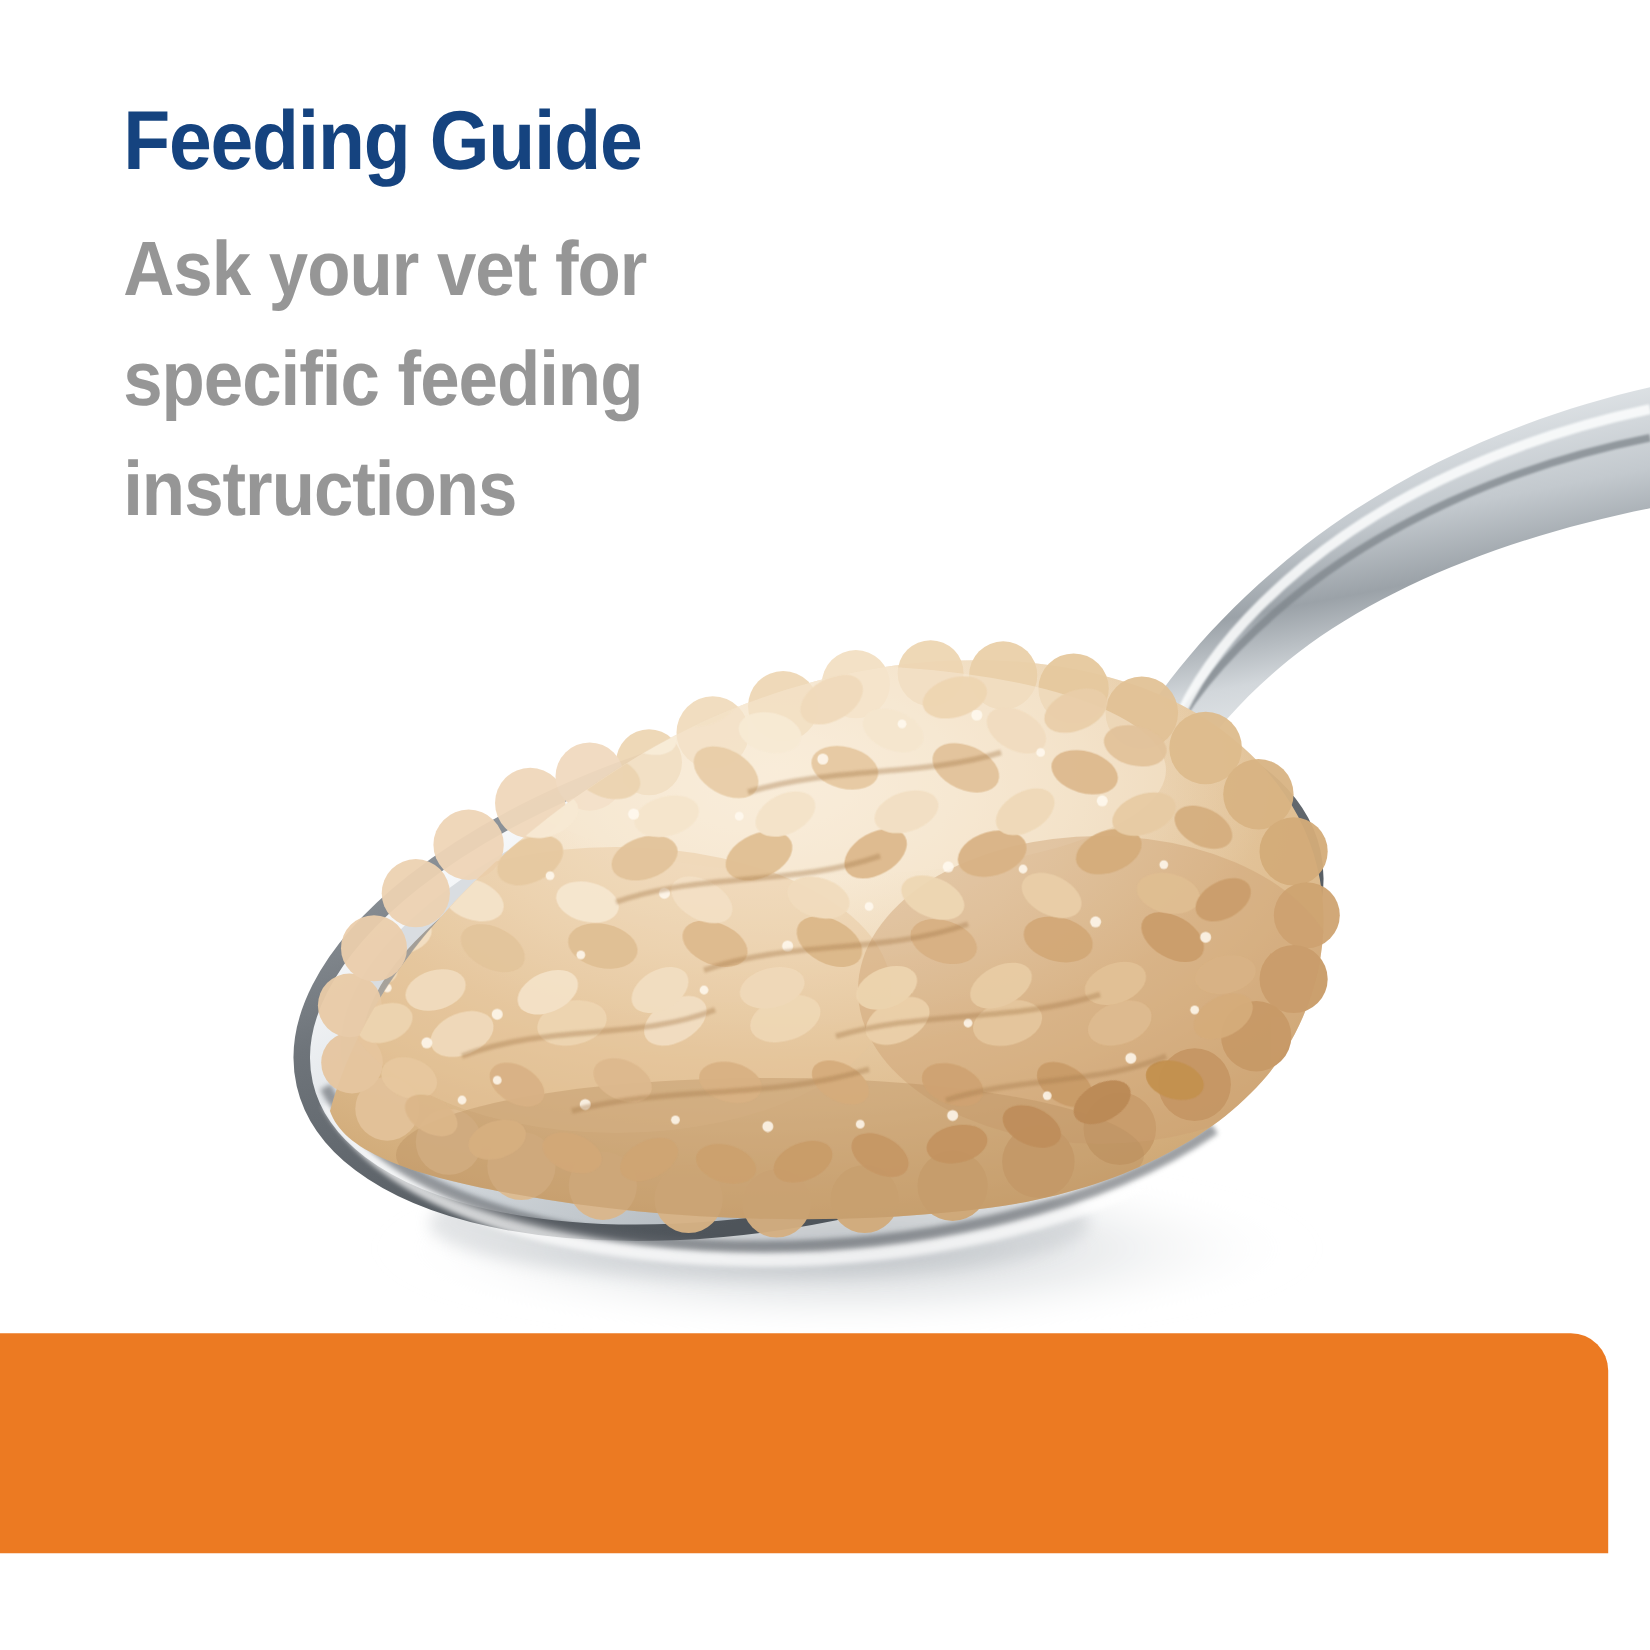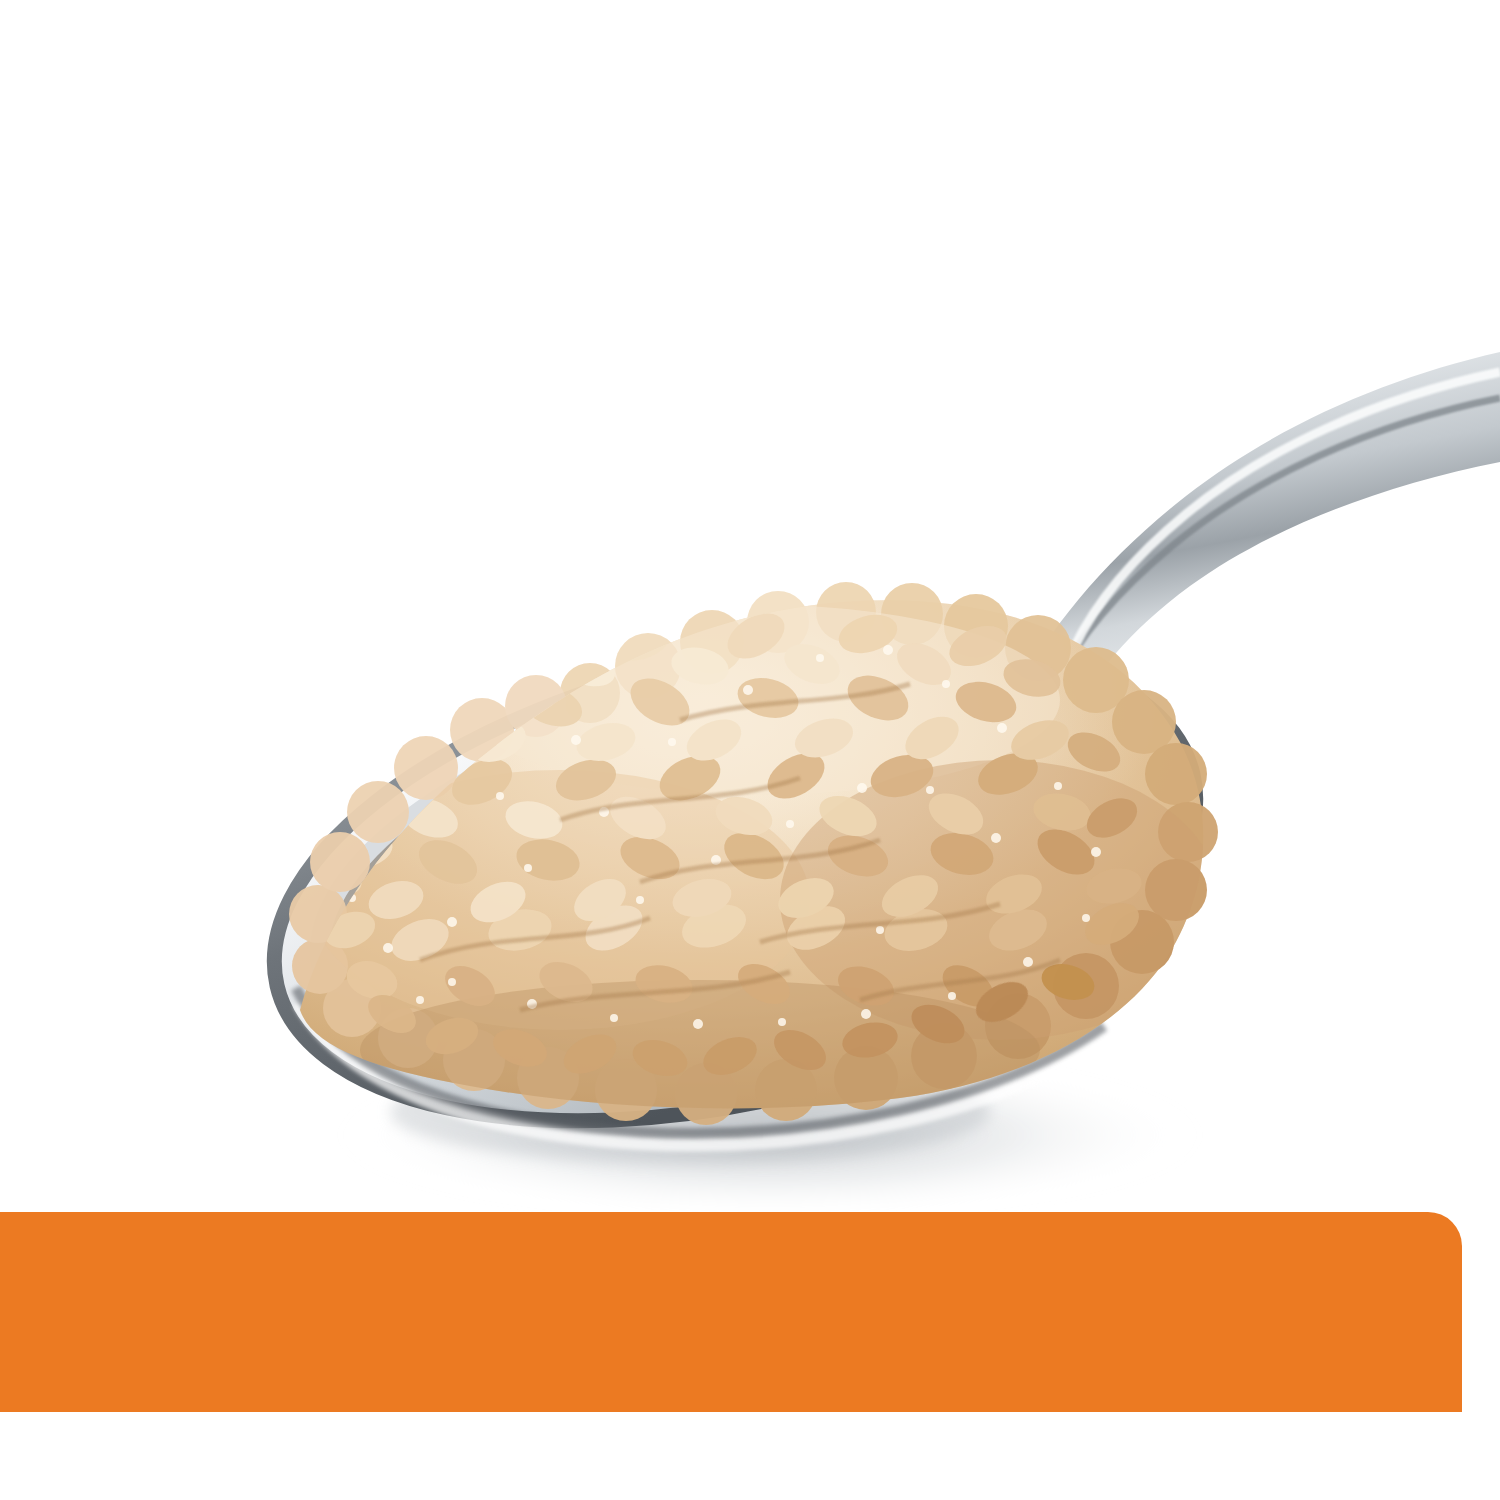--- a/index.html
+++ b/index.html
@@ -381,18 +381,26 @@
             <path d="M 760 942 C 840 918, 920 930, 1000 904"></path>
             <path d="M 560 820 C 640 792, 720 806, 800 778"></path>
             <path d="M 860 1000 C 930 978, 1000 986, 1060 960"></path>
             <path d="M 680 720 C 760 696, 840 706, 910 684"></path>
           </g>
         </g>
       </g>
     </svg>
   </div>
 
+  <div id="text-block">
+    <div id="feeding-guide-title">Feeding Guide</div>
+    <div id="feeding-subtitle">
+      <span class="subtitle-line">Ask your vet for</span>
+      <span class="subtitle-line">specific feeding</span>
+      <span class="subtitle-line">instructions</span>
+    </div>
+  </div>
 
   <div id="orange-bar">
     <span></span>
   </div>
 
 </div>
 
 </body></html>

